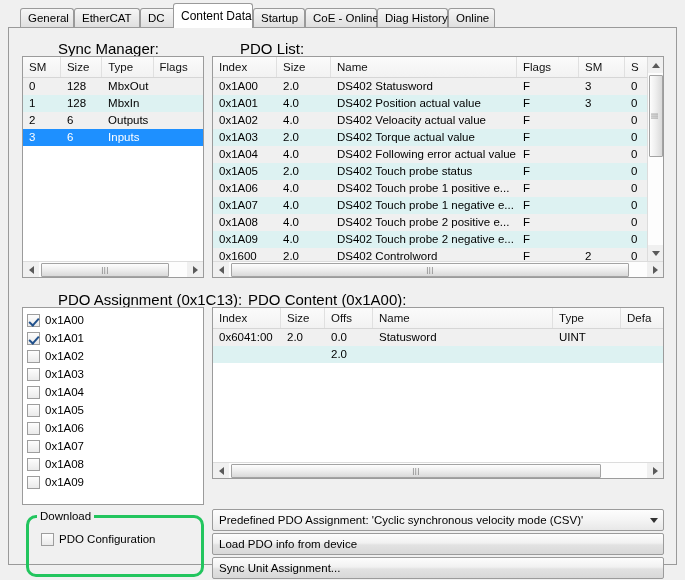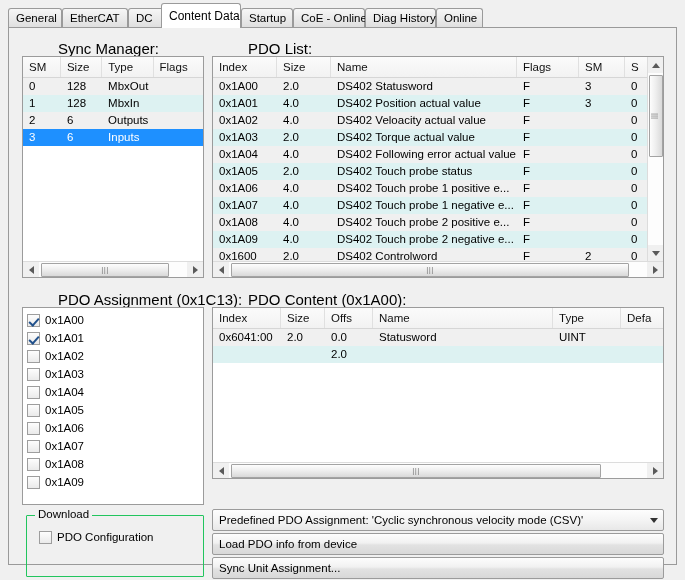--- a/index.html
+++ b/index.html
@@ -22,20 +22,21 @@
     position: absolute; bottom: 0;
     height: 20px; line-height: 19px;
     padding: 0 7px;
     background: linear-gradient(to bottom,#f6f6f6 0%,#e9e9e9 55%,#dedede 100%);
     border: 1px solid #9a9a9a;
     border-bottom: none;
     border-radius: 3px 3px 0 0;
     white-space: nowrap;
     color: #000;
     cursor: default;
+    margin-left: 12px;
   }
   .tab.active {
     height: 25px; line-height: 24px;
     background: #ffffff;
     border-color: #9a9a9a;
     z-index: 5;
     font-size: 12px;
   }
 
   
@@ -148,22 +149,22 @@
     width: 4px; height: 8px;
     border: solid #21518c;
     border-width: 0 2px 2px 0;
     transform: rotate(42deg);
   }
   .chklabel { white-space: nowrap; }
 
   
   .groupbox {
     position: absolute;
-    border: 1px solid #22c55e;
-    border-radius: 1px;
+    border: 3px solid #22c55e;
+    border-radius: 10px;
     background: transparent;
   }
   .groupbox > .gbtitle {
     position: absolute; top: -8px; left: 8px;
     background: #f0f0f0;
     padding: 0 3px;
     font-size: 11.5px;
   }
 
   
@@ -255,21 +256,21 @@
           <div class="sbthumb" style="left:2px; width:128px;">
             <span class="grip">|||</span>
           </div>
         </div>
         <div class="sbbtn">
             <div class="arrow right"></div>
           </div>
       </div>
     </div>
 
-    <div class="grouplabel" style="left:203px; top:12px;">PDO List:</div>
+    <div class="grouplabel" style="left:195px; top:12px;">PDO List:</div>
 
     <div class="listbox" style="left:203px; top:28px; width:452px; height:222px;">
       <div class="hdrrow" style="width:436px;">
         <div class="hdrcell" style="width:64px;">Index</div>
         <div class="hdrcell" style="width:54px;">Size</div>
         <div class="hdrcell" style="width:186px;">Name</div>
         <div class="hdrcell" style="width:62px;">Flags</div>
         <div class="hdrcell" style="width:46px;">SM</div>
         <div class="hdrcell" style="width:24px;">S</div>
       </div>

